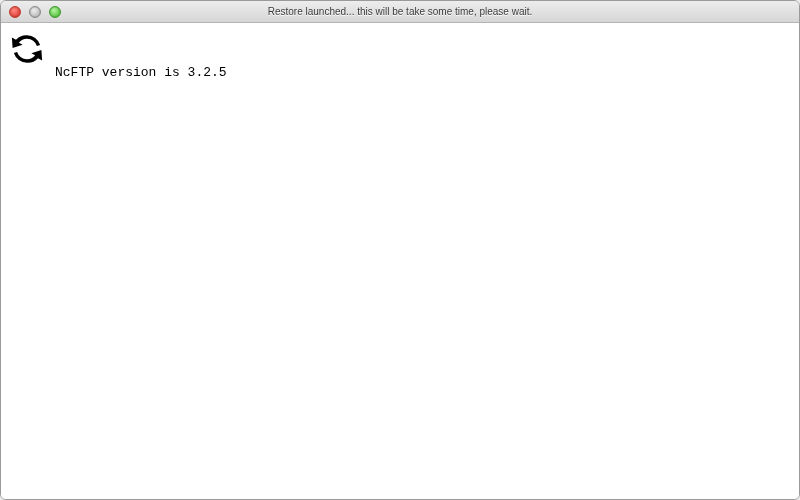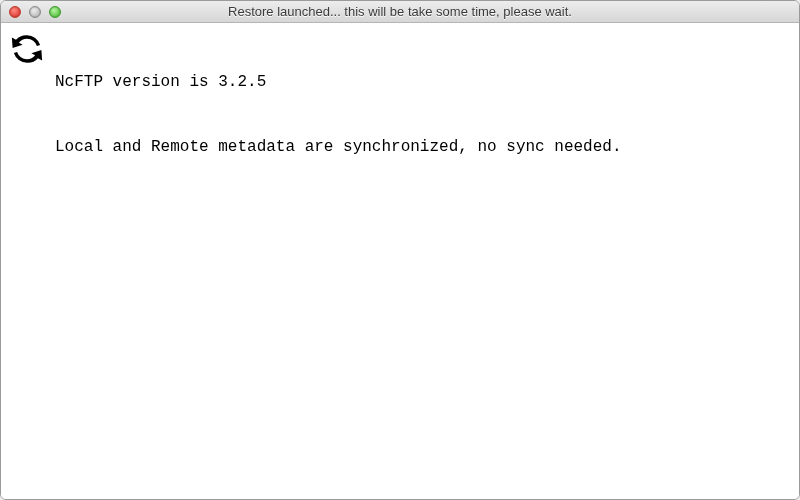--- a/index.html
+++ b/index.html
@@ -32,40 +32,40 @@
     width: 12px; height: 12px; border-radius: 50%;
     box-shadow: inset 0 0 1px rgba(0,0,0,0.4);
   }
   .tl.close   { background: radial-gradient(circle at 40% 35%, #ff8a80, #e0443e 70%); border: 1px solid #c0392b; }
   .tl.min     { background: radial-gradient(circle at 40% 35%, #eee, #bdbdbd 70%); border: 1px solid #8a8a8a; }
   .tl.zoom    { background: radial-gradient(circle at 40% 35%, #b6f3a0, #5ec648 70%); border: 1px solid #3d9b2a; }
   .title {
     position: absolute;
     left: 0; right: 0;
     text-align: center;
-    font-size: 13px;
+    font-size: 10px;
     color: #3a3a3a;
     pointer-events: none;
     text-shadow: 0 1px 0 #fff;
   }
   .content {
     flex: 1 1 auto;
     background: #fff;
     display: flex;
     align-items: flex-start;
     padding: 6px 8px;
     gap: 10px;
   }
   .spinner {
     flex: 0 0 auto;
     margin-top: 2px;
   }
   .log {
     font-family: "Menlo", "Monaco", "Courier New", monospace;
-    font-size: 16px;
+    font-size: 13px;
     line-height: 1.35;
     color: #000;
     white-space: pre;
   }
   .log div { white-space: pre; }
 </style>
 </head>
 <body>
 
 <div class="window">
@@ -99,16 +99,15 @@
                    l-10.6 -6.1
                    l28 -9
                    l2 29.4
                    l-11.4 -6.6
                    a38 38 0 0 1 -30.6 12.6 z"></path>
         </g>
       </svg>
     </div>
     <div class="log">
       <div>NcFTP version is 3.2.5</div>
-      <div>Local and Remote metadata are synchronized, no sync needed.</div>
     </div>
   </div>
 </div>
 
 </body></html>

